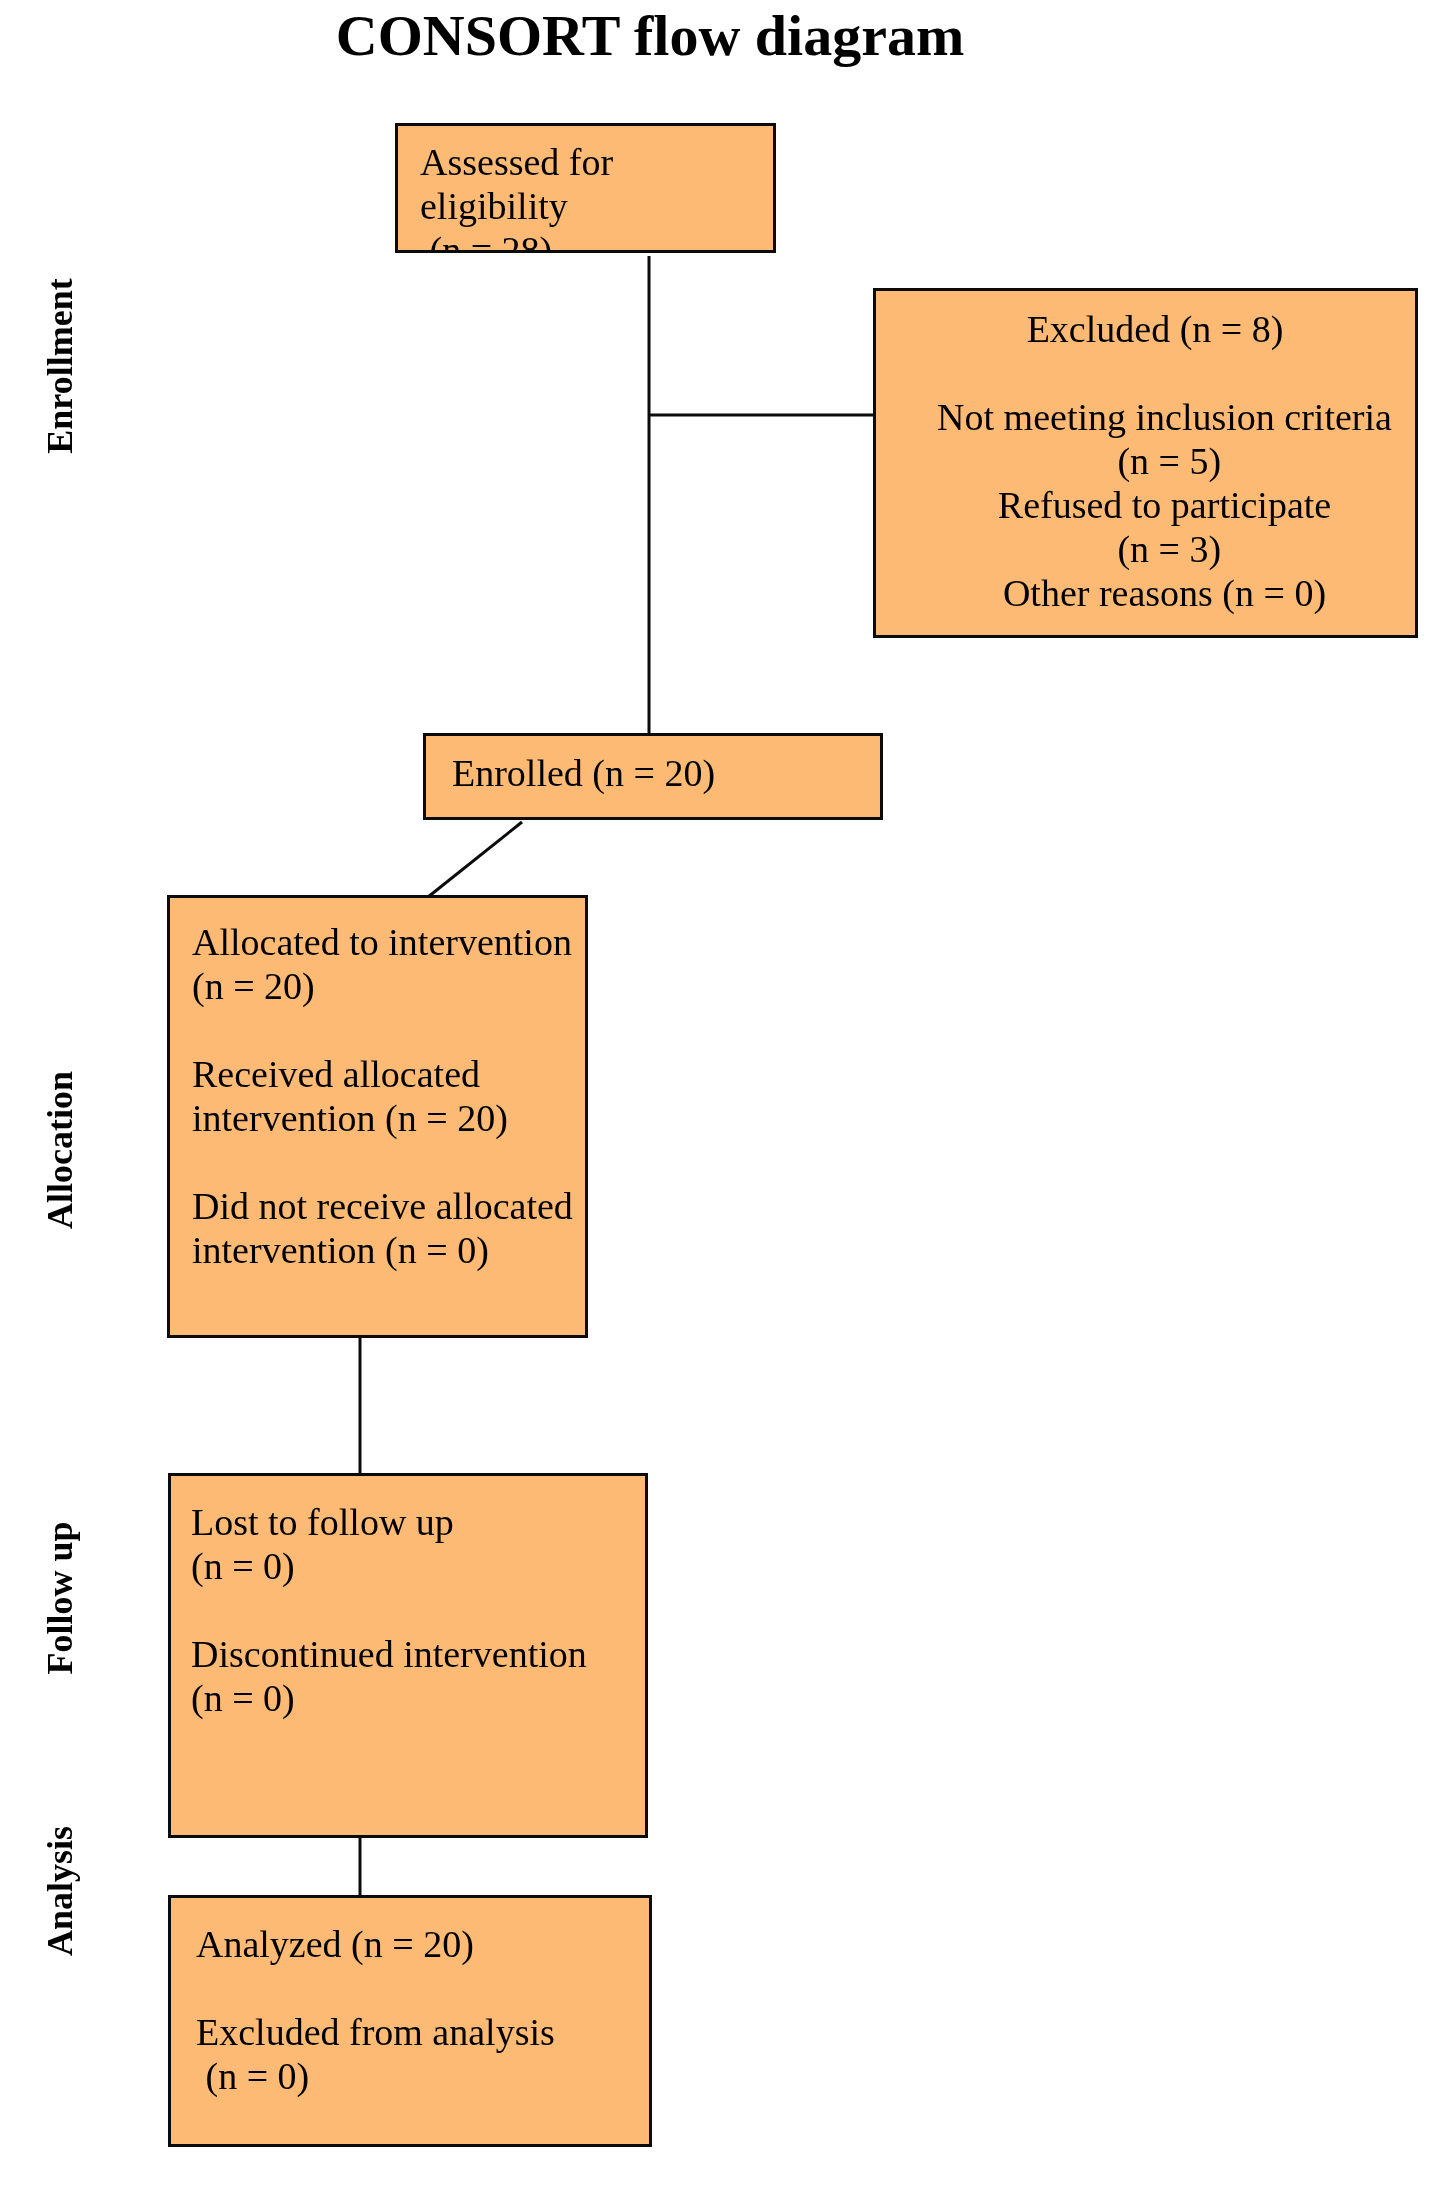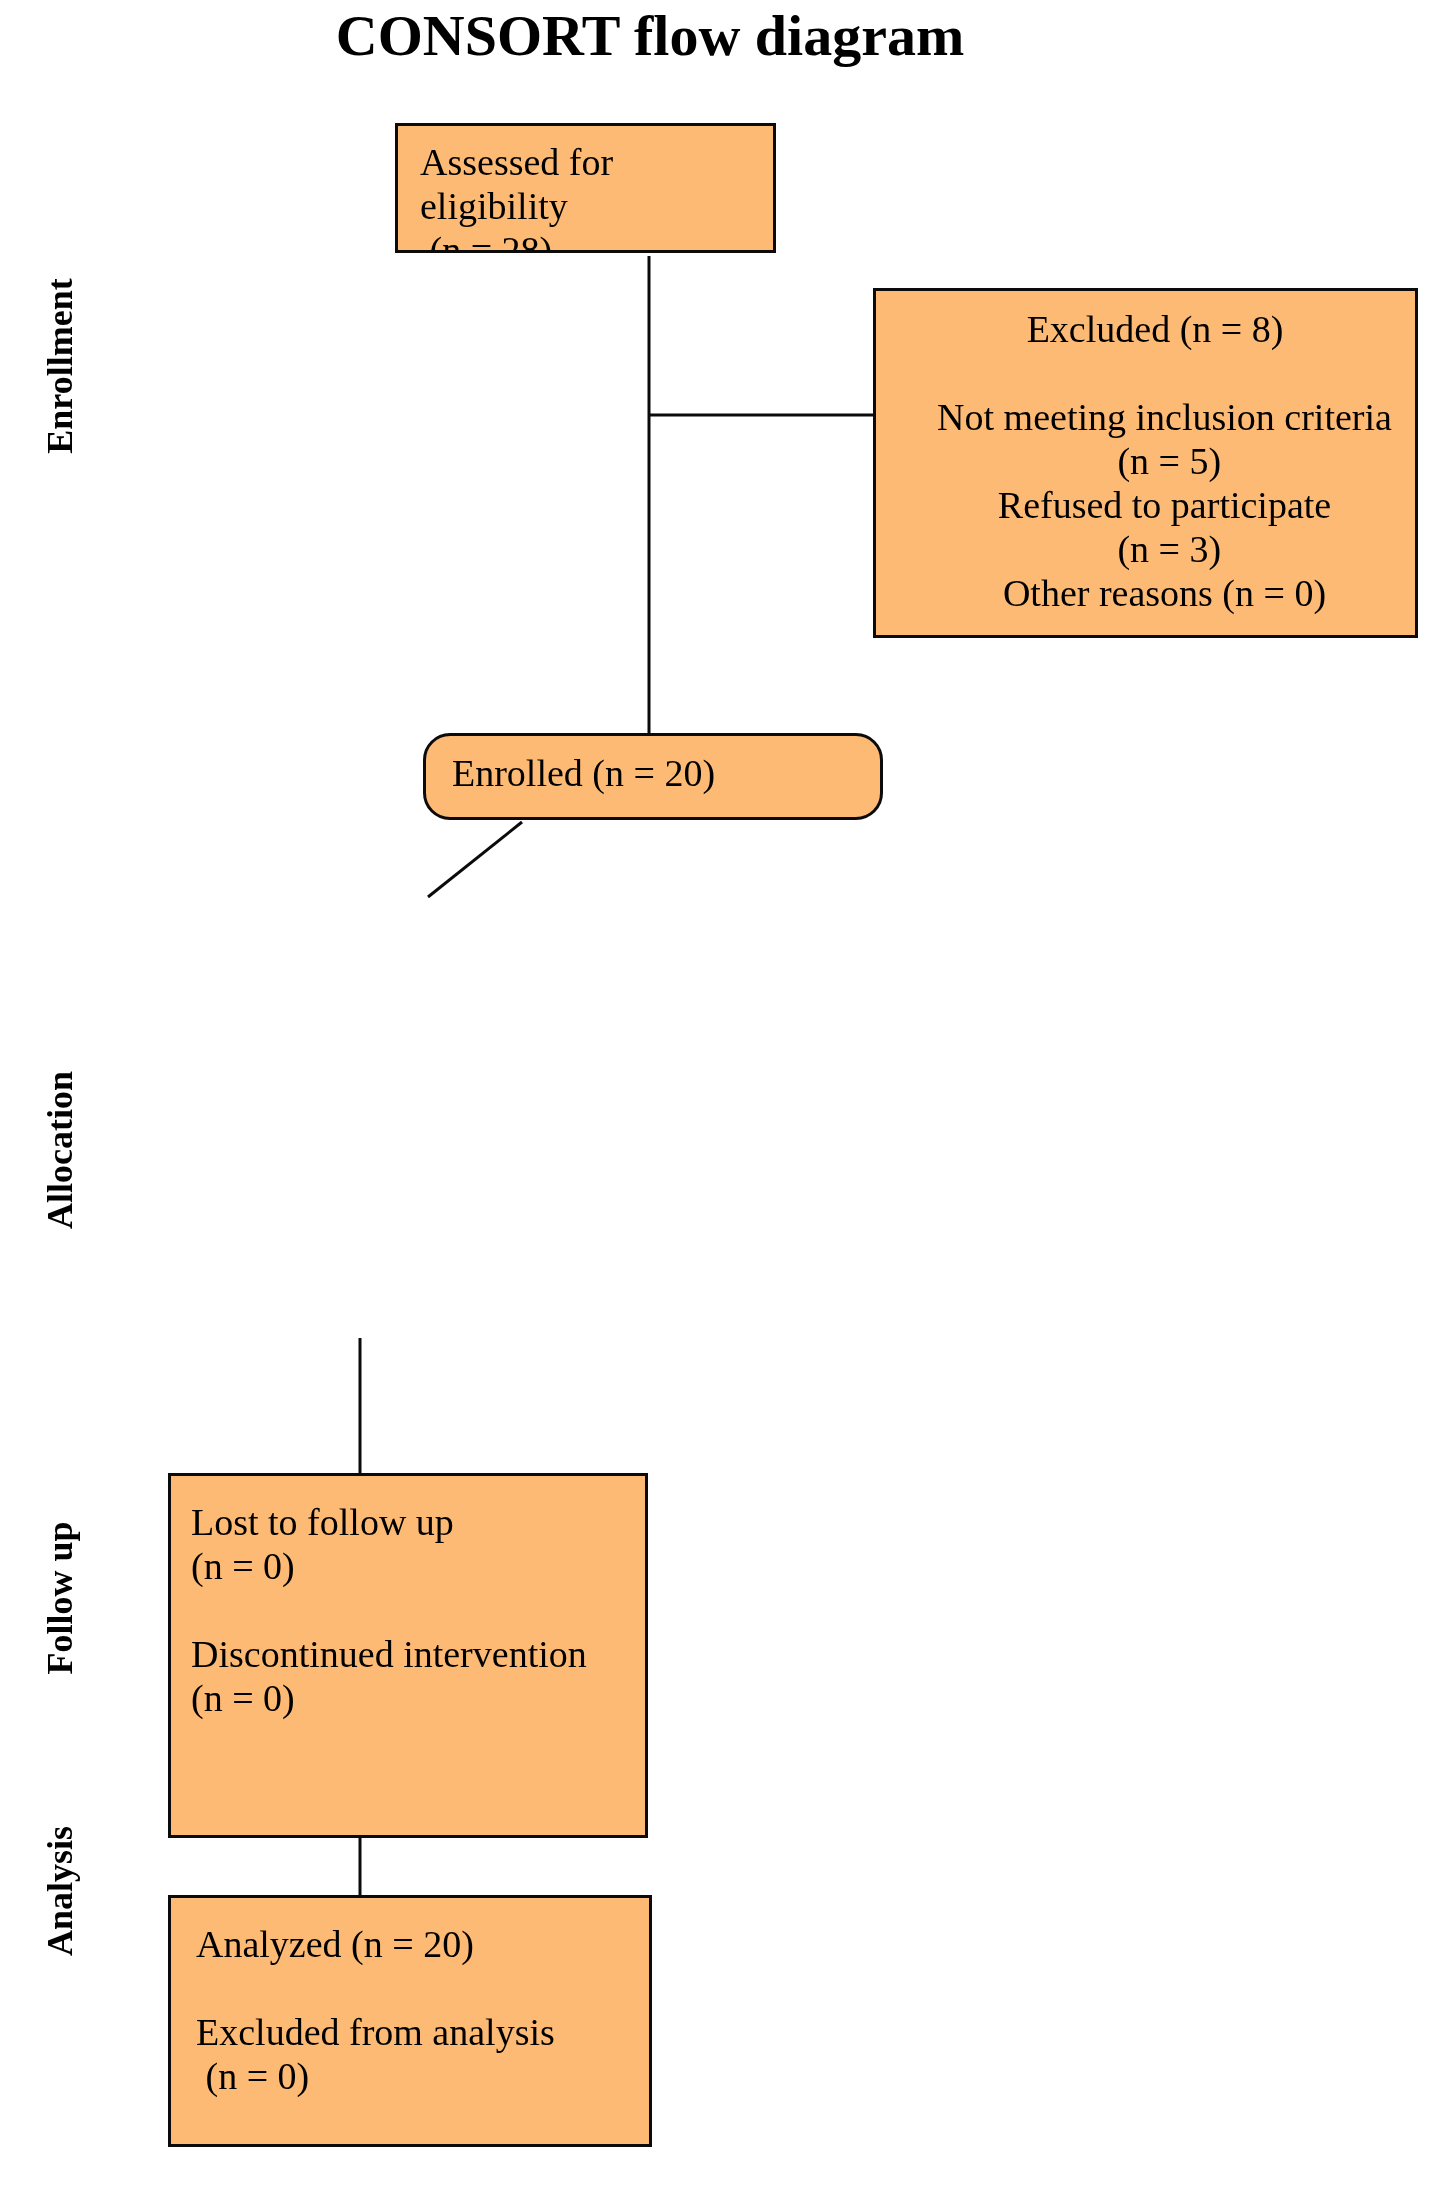--- a/index.html
+++ b/index.html
@@ -34,21 +34,21 @@
     box-sizing: border-box;
     border: 3px solid #0b0b0b;
     background: #fdba74;
     font-size: 38px;
     line-height: 44px;
     white-space: pre-wrap;
     overflow: hidden;
   }
   .box-assessed { left: 395px; top: 123px; width: 381px; height: 130px; padding: 14px 4px 0 22px; }
   .box-excluded { left: 873px; top: 288px; width: 545px; height: 350px; padding: 16px 6px 0 25px; text-align: center; }
-  .box-enrolled { left: 423px; top: 733px; width: 460px; height: 87px;  padding: 15px 4px 0 26px; border-radius: 27px; }
+  .box-enrolled { left: 423px; top: 733px; width: 460px; height: 87px;  padding: 15px 4px 0 26px; }
   .box-allocated { left: 167px; top: 895px; width: 421px; height: 443px; padding: 22px 4px 0 22px; }
   .box-followup { left: 168px; top: 1473px; width: 480px; height: 365px; padding: 24px 4px 0 20px; }
   .box-analyzed { left: 168px; top: 1895px; width: 484px; height: 252px; padding: 24px 4px 12px 25px; }
   .stage-label {
     position: absolute;
     left: -90px;
     width: 300px;
     height: 44px;
     line-height: 44px;
     text-align: center;
@@ -91,20 +91,28 @@
   <div class="box box-excluded">Excluded (n = 8)
 
   Not meeting inclusion criteria
    (n = 5)
   Refused to participate
    (n = 3)
   Other reasons (n = 0)</div>
 
   <div class="box box-enrolled">Enrolled (n = 20)</div>
 
+  <div class="box box-allocated">Allocated to intervention
+(n = 20)
+
+Received allocated
+intervention (n = 20)
+
+Did not receive allocated
+intervention (n = 0)</div>
 
   <div class="box box-followup">Lost to follow up
 (n = 0)
 
 Discontinued intervention
 (n = 0)</div>
 
   <div class="box box-analyzed">Analyzed (n = 20)
 
 Excluded from analysis

